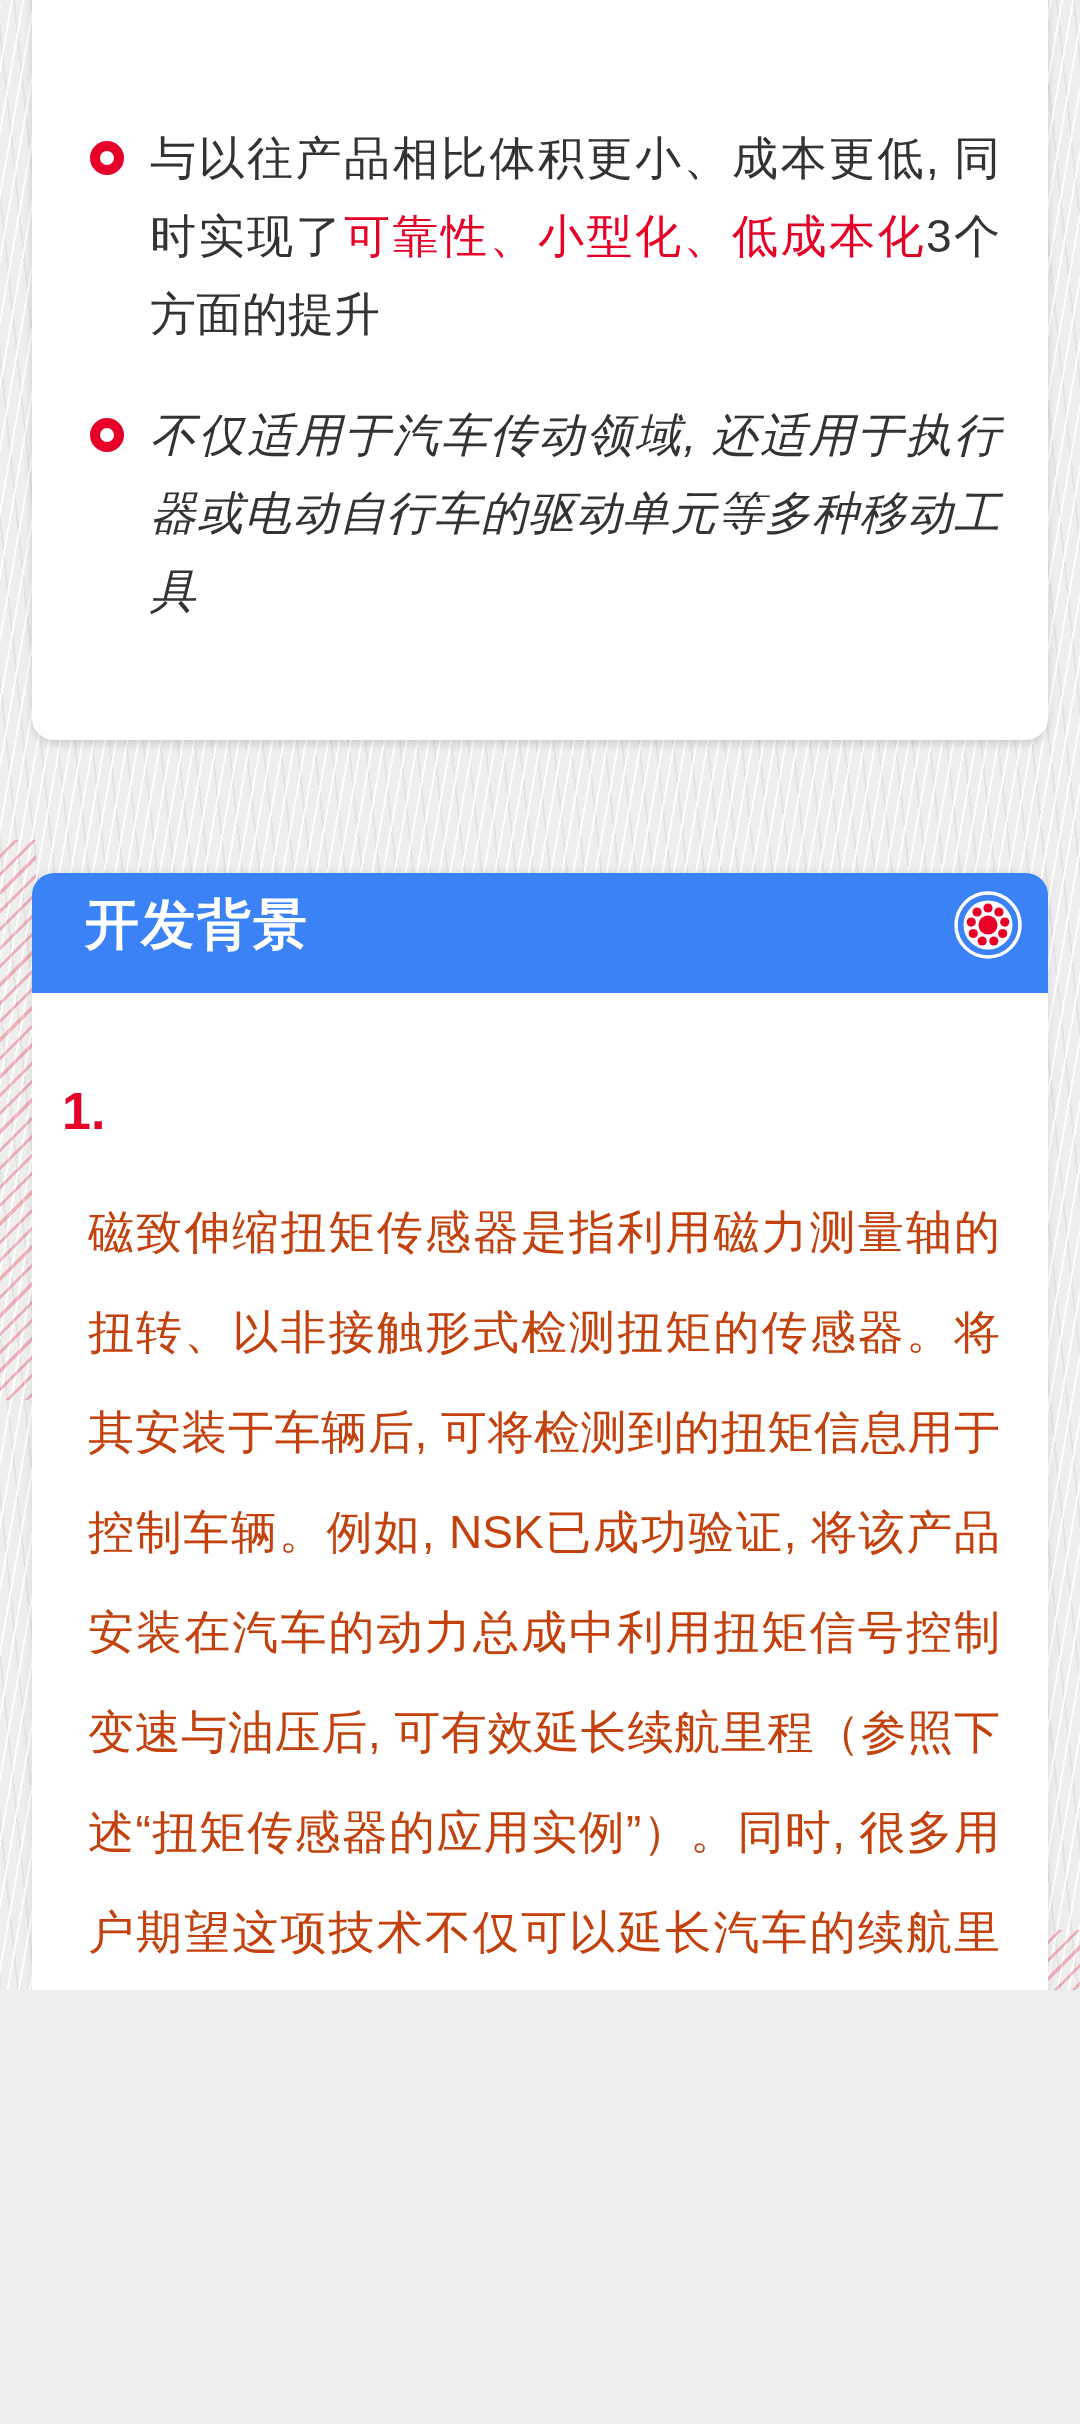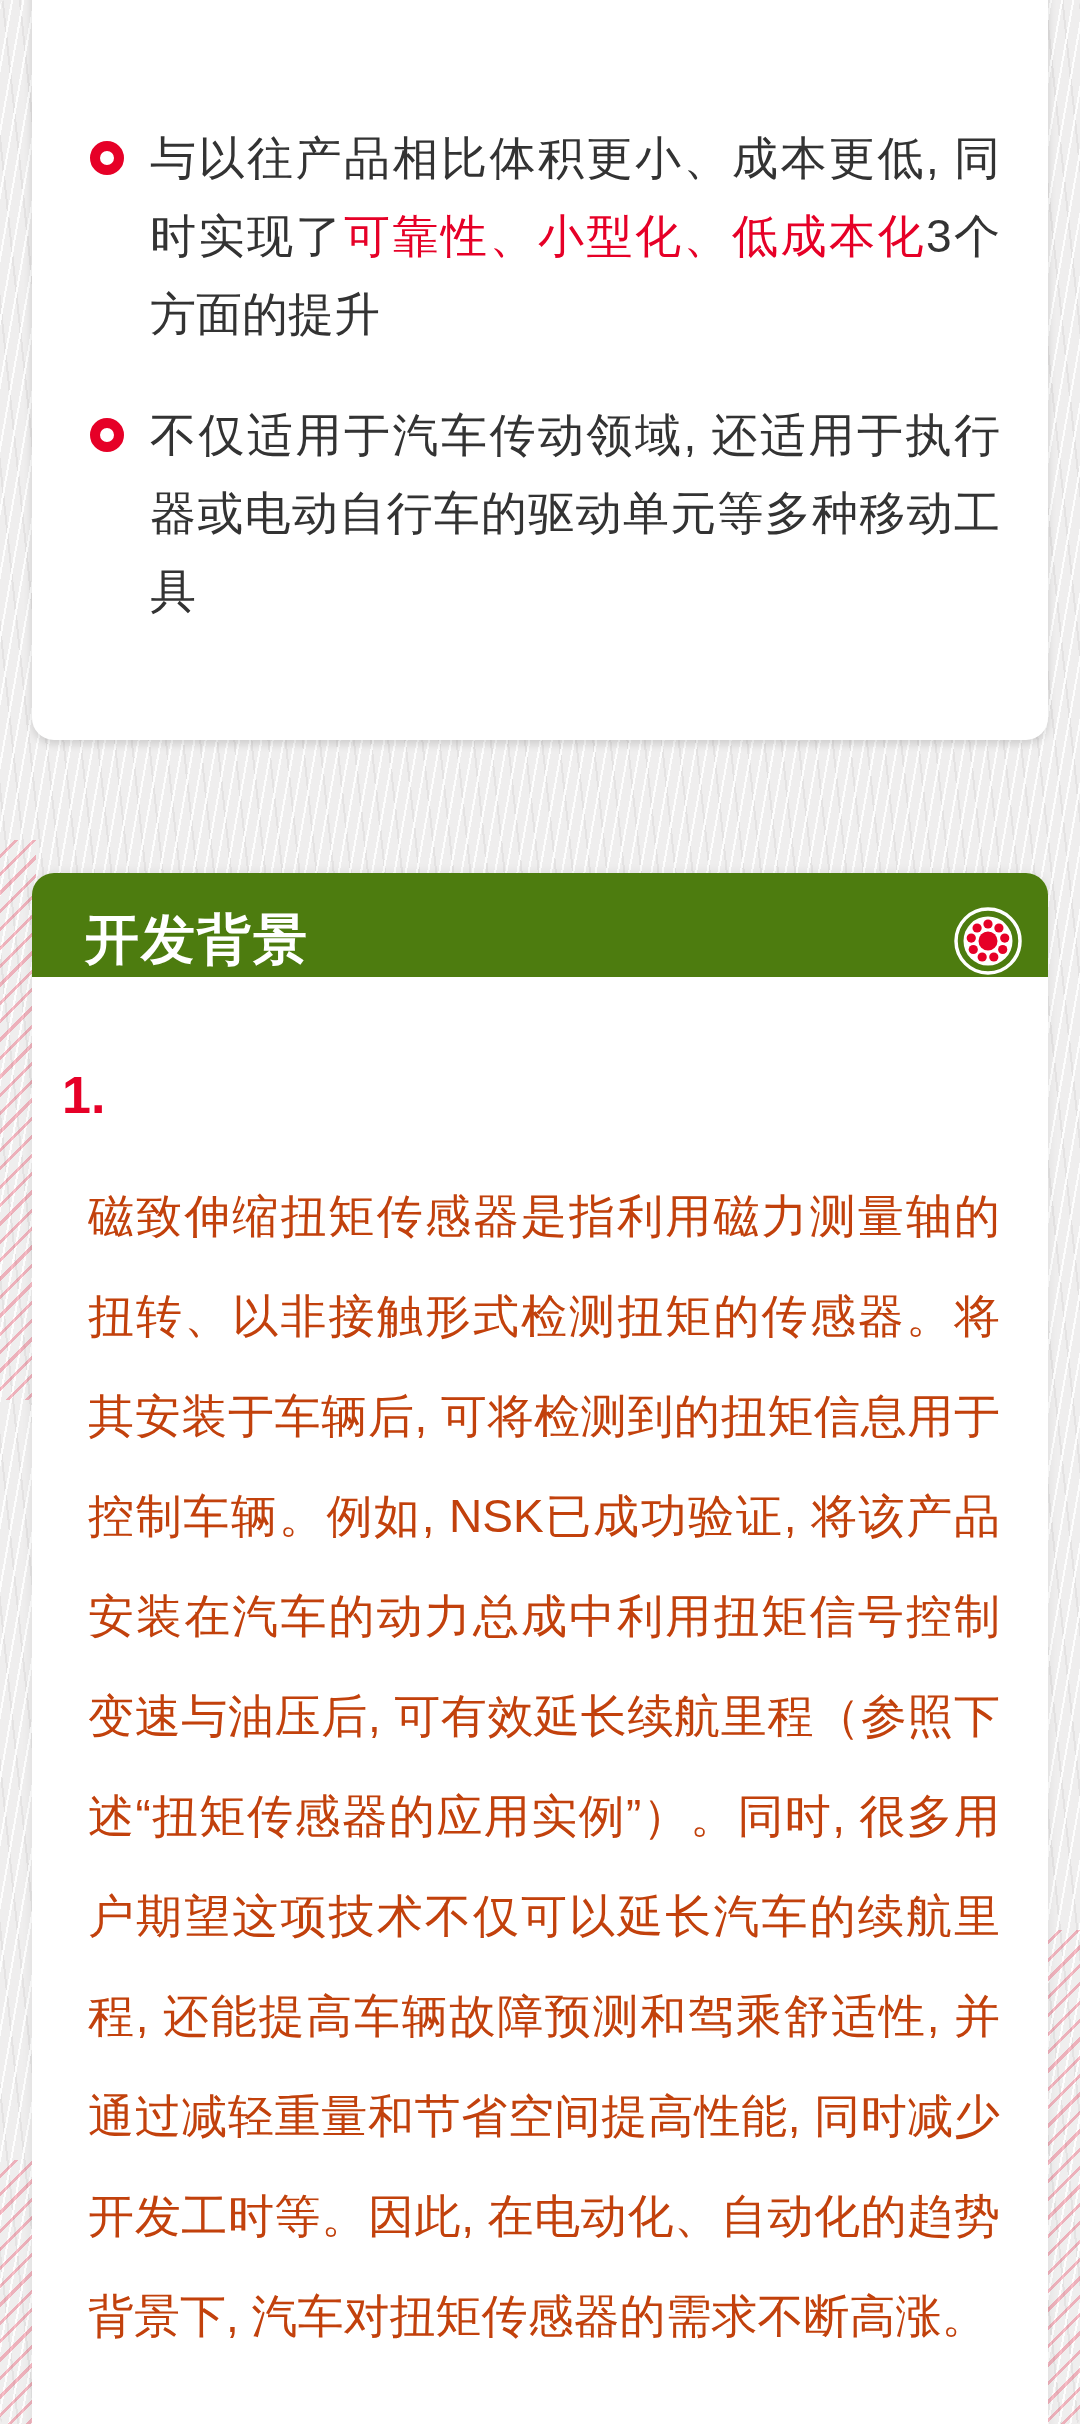--- a/index.html
+++ b/index.html
@@ -1,18 +1,18 @@
 <!DOCTYPE html>
 <html><head>
 <meta charset="utf-8">
 <style>
   html,body{margin:0;padding:0;background:#efeeee;}
   .page{
     position:relative;
-    width:1080px;height:2424px;
+    width:1080px;height:1990px;
     overflow:hidden;
     background:#efeeee;
     font-family:"Liberation Sans",sans-serif;
     border-radius:6px;
   }
   
   .bg-stripes{
     position:absolute;inset:0;
     background:
       repeating-linear-gradient(100deg, rgba(255,255,255,.9) 0 2px, rgba(255,255,255,0) 2px 11px),
@@ -29,44 +29,44 @@
 
   
   .card-top{
     position:absolute;left:32px;top:-30px;width:1016px;height:770px;
     background:#fff;border-radius:22px;
     box-shadow:0 4px 8px rgba(0,0,0,.14);
     padding:149px 48px 0 58px;
     box-sizing:border-box;
   }
   .bullet-item{display:flex;align-items:flex-start;}
-  .bullet-item + .bullet-item{margin-top:43px;}
+  .bullet-item + .bullet-item{margin-top:43px;font-style:italic;}
   .bullet-ring{
     flex:none;width:14px;height:14px;
     border:10px solid #e60027;border-radius:50%;
     margin:22px 26px 0 0;
   }
   .bullet-text{
     margin:0;flex:1;
     font-size:46px;line-height:78px;color:#333;
     text-align:justify;text-justify:inter-ideograph;
   }
   .red-text{color:#e60027;}
 
   
   .card-main{
     position:absolute;left:32px;top:873px;width:1016px;height:1580px;
     background:#fff;border-radius:22px 22px 0 0;
     box-shadow:0 0 12px rgba(0,0,0,.08);
     overflow:hidden;
   }
   .section-header{
-    height:104px;background:#4d7c0f;
-    display:flex;align-items:flex-end;justify-content:space-between;
-    padding:0 24px 0 53px;
+    height:104px;background:#3b82f6;
+    display:flex;align-items:flex-start;justify-content:space-between;
+    padding:16px 24px 0 53px;
   }
   .section-title{
     color:#fff;font-size:54px;font-weight:700;letter-spacing:2px;
   }
   .bearing-icon{flex:none;display:block;}
   .section-body{padding:86px 48px 0 30px;box-sizing:border-box;}
   .sub-heading{
     margin:0;display:flex;align-items:baseline;
     font-size:52px;line-height:64px;font-weight:700;color:#1a1a1a;
   }

